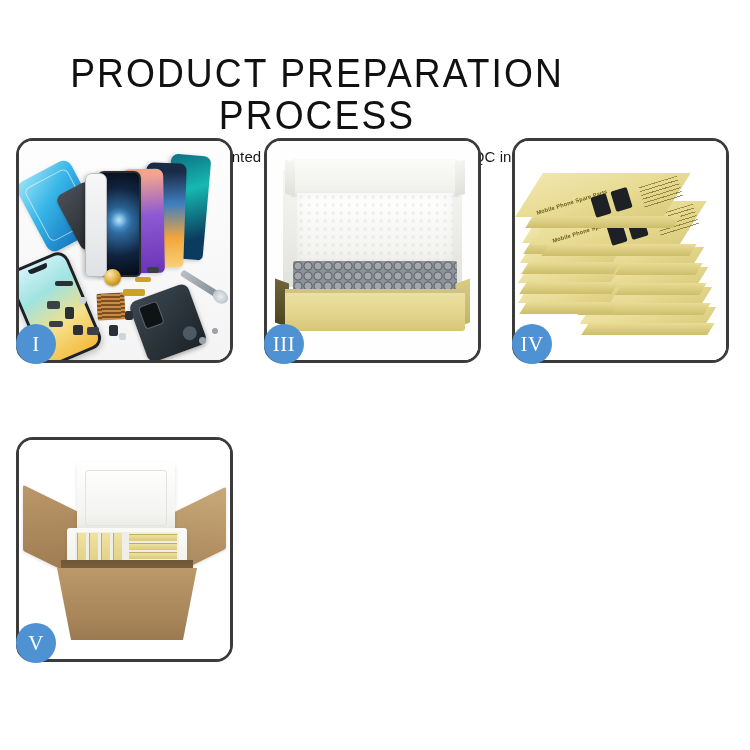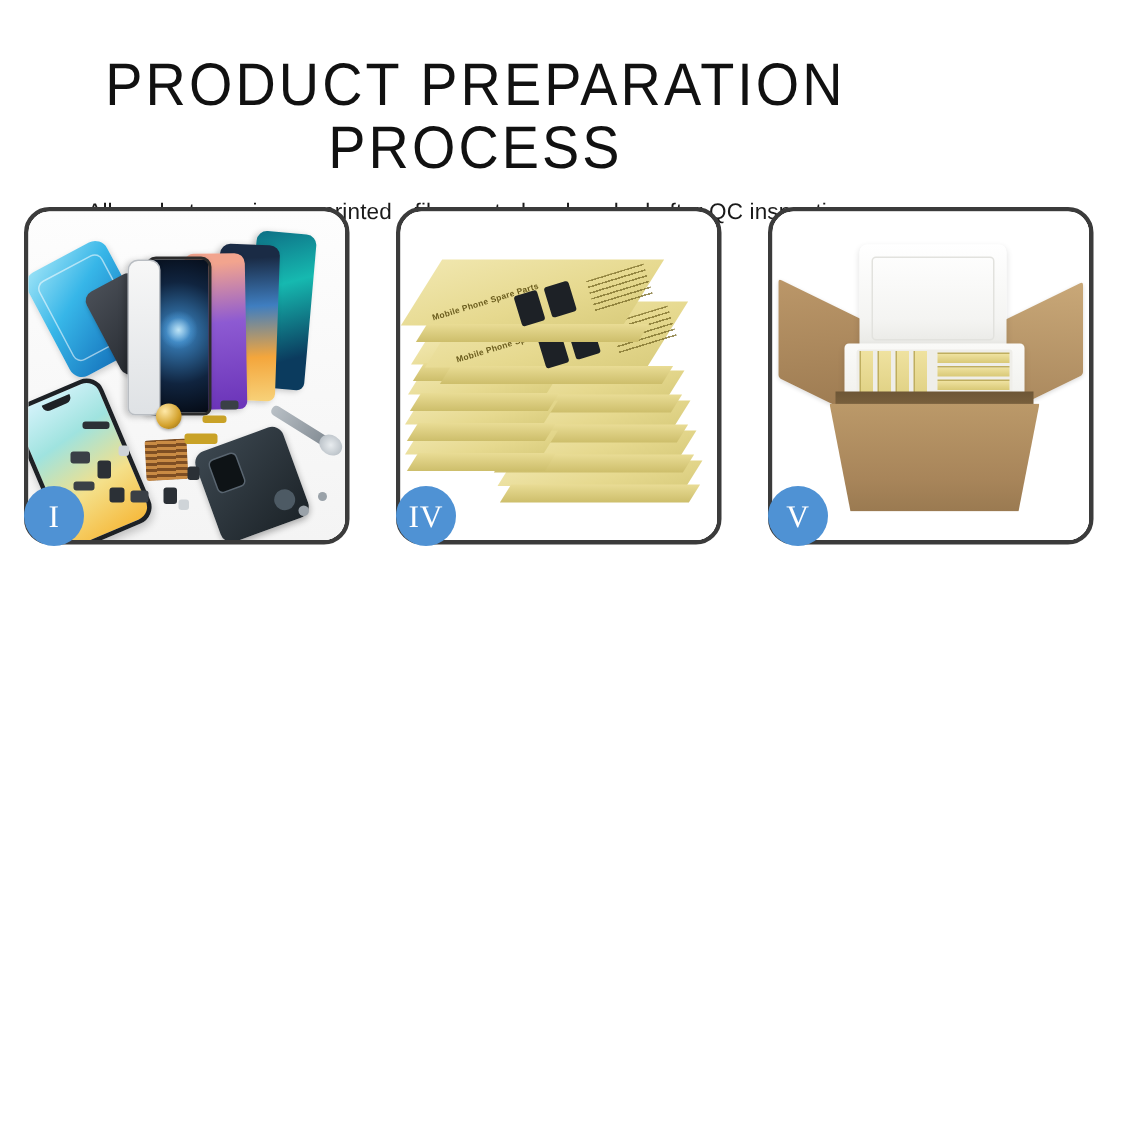--- a/index.html
+++ b/index.html
@@ -9,21 +9,21 @@
     height: 750px;
     background: #ffffff;
     font-family: "Liberation Sans", sans-serif;
     overflow: hidden;
     position: relative;
   }
 
   
   .header {
     width: 634px;
-    padding-top: 36px;
+    padding-top: 52px;
     text-align: center;
   }
   .page-title {
     font-family: "Liberation Sans", sans-serif;
     font-size: 40px;
     font-weight: 400;
     letter-spacing: 2.2px;
     color: #111111;
     line-height: 1.05;
     transform: scaleX(0.93);
@@ -317,20 +317,34 @@
       <div class="prt w pl"></div>
       <div class="prt w pm"></div>
       <div class="tweezer"></div>
       <div class="scr1"></div>
       <div class="scr2"></div>
     </div>
     <div class="badge">I</div>
   </div>
 
 
+  <div class="panel">
+    <div class="panel-inner">
+      <div class="p3-bg"></div>
+      <div class="b3-flapL"></div>
+      <div class="b3-flapR"></div>
+      <div class="b3-lid"></div>
+      <div class="b3-foam"></div>
+      <div class="b3-bubble"></div>
+      <div class="b3-left"></div>
+      <div class="b3-right"></div>
+      <div class="b3-front"></div>
+    </div>
+    <div class="badge">III</div>
+  </div>
 
   <div class="panel">
     <div class="panel-inner">
       <div class="p4-bg"></div>
       <div class="stack">
 
         <div class="sbox" style="left:66px;top:148px;width:126px;height:17px;">
             <div class="top"></div>
             <div class="side"></div>
           </div>

